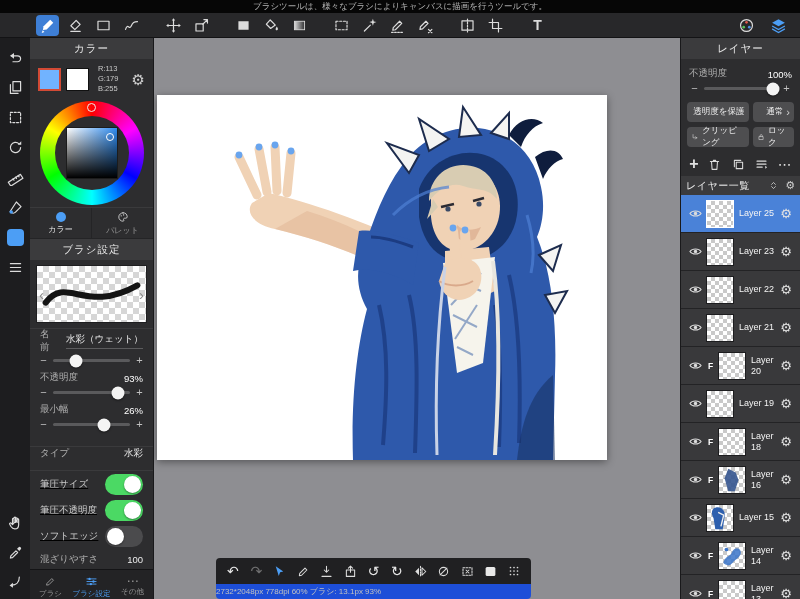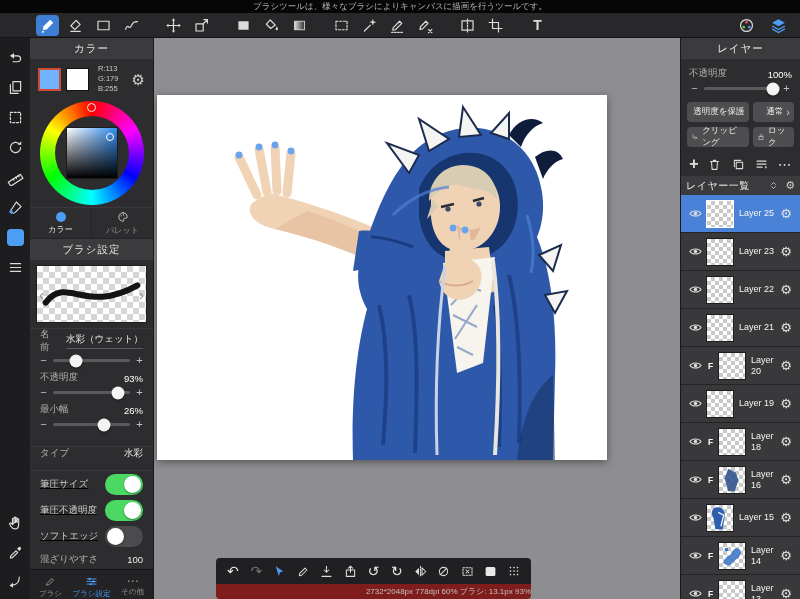--- a/index.html
+++ b/index.html
@@ -86,21 +86,21 @@
   .btab .dots{font-size:12px;line-height:10px;}
 
   
   .canvasarea{flex:1;position:relative;background:#8e8e92;overflow:hidden;}
   .canvas{position:absolute;left:3px;top:57px;width:450px;height:365px;background:#fff;box-shadow:0 2px 8px rgba(0,0,0,.4);}
   .canvas svg{width:100%;height:100%;}
   .floatwrap{position:absolute;left:62px;top:520px;width:315px;}
   .floatbar{height:26px;background:#202022;border-radius:4px 4px 0 0;display:flex;align-items:center;justify-content:space-evenly;padding:0 4px;}
   .fic{width:21px;height:20px;display:flex;align-items:center;justify-content:center;color:#e8e8e8;font-size:14px;line-height:1;}
   .fic.dim{opacity:.4}
-  .statusbar{height:15px;background:#7f1d1d;border-radius:0 0 4px 4px;display:flex;align-items:center;justify-content:flex-end;color:#c0c0c0;font-size:8px;}
+  .statusbar{height:15px;background:#1d4ed8;border-radius:0 0 4px 4px;display:flex;align-items:center;justify-content:flex-start;color:#c0c0c0;font-size:8px;}
 
   
   .rightpanel{width:120px;background:#2d2d2f;border-left:1px solid #19191b;display:flex;flex-direction:column;overflow:hidden;box-sizing:border-box;}
   .oprow{display:flex;align-items:flex-end;justify-content:space-between;padding:6px 8px 0;height:15px;flex:0 0 auto;}
   .oprow .val{font-size:9.5px;color:#fff;}
   .pillrow{display:flex;gap:4px;padding:5px 6px 0;flex:0 0 auto;}
   .pill{background:#4e4e50;border-radius:4px;height:20px;display:flex;align-items:center;justify-content:flex-end;gap:3px;font-size:8.5px;color:#ececec;padding:0 4px;box-sizing:border-box;}
   .pill .arr{font-size:11px;color:#cfcfcf;}
   .pill.w1{flex:1.6}.pill.w2{flex:1}
   .lyicons{height:24px;margin-top:5px;display:flex;align-items:center;justify-content:space-around;padding:0 4px;flex:0 0 auto;color:#e0e0e0;}

